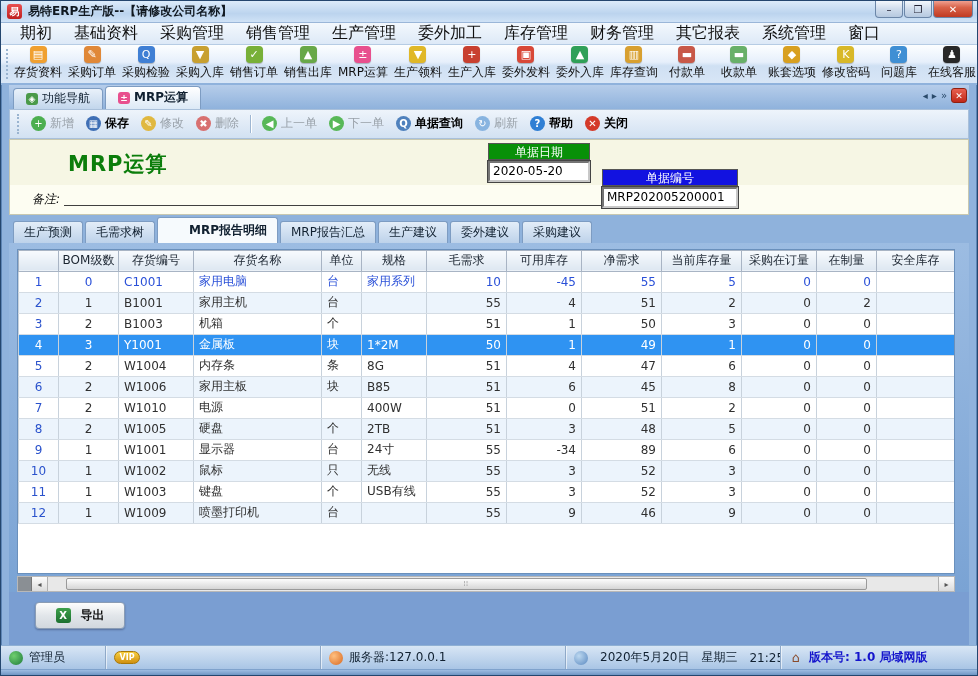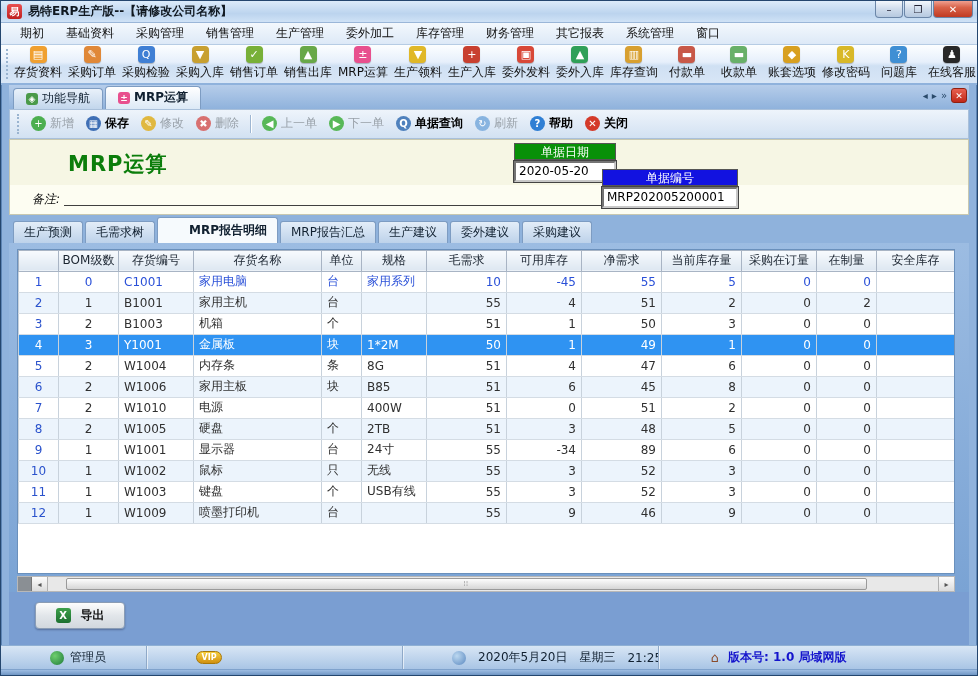--- a/index.html
+++ b/index.html
@@ -16,21 +16,21 @@
   .title-text { font-size:12px; color:#101820; font-weight:bold; }
   .winctl { position:absolute; right:4px; top:0; display:flex; }
   .wbtn { width:28px; height:17px; border:1px solid #6b86a8; border-top:none; border-radius:0 0 4px 4px;
           background:linear-gradient(#f4f8fc,#cfdcec 50%,#b6c9e0); font-size:10px; color:#223;
           display:flex; align-items:center; justify-content:center; margin-left:1px; cursor:pointer; }
   .wbtn.close { width:40px; background:linear-gradient(#f0a090,#d9634a 40%,#c03a22); color:#fff; font-weight:bold; }
 
   
   .menubar { height:22px; background:linear-gradient(#f3f8fd,#dde9f7); display:flex; align-items:center;
              padding-left:8px; border-bottom:1px solid #b6cce4; }
-  .menu-item { font-size:12px; color:#101010; padding:15px 11px; cursor:pointer; }
+  .menu-item { font-size:16px; color:#101010; padding:15px 11px; cursor:pointer; }
 
   
   .toolbar { height:40px; background:linear-gradient(#fcfeff,#e6effb 45%,#cfe0f3 55%,#dcb 140%);
              background:linear-gradient(#fcfeff,#e6effb 45%,#cfe0f3 55%,#d8e6f6);
              display:flex; align-items:center; border-bottom:2px solid #8fb2dc; overflow:hidden; padding-left:2px; }
   .grip { width:5px; height:30px; margin:0 3px; border-left:2px dotted #9ab4d0; }
   .tb-item { display:flex; flex-direction:column; align-items:center; justify-content:center;
              min-width:52px; padding:1px 3px 2px; cursor:pointer; flex:0 0 auto; }
   .tb-ico { width:17px; height:17px; border-radius:4px; color:#fff; font-size:11px; line-height:17px;
             text-align:center; margin-bottom:1px; box-shadow:0 1px 1px rgba(0,0,0,.25); }
@@ -57,21 +57,21 @@
              display:flex; align-items:center; padding-left:4px; }
   .fb-item { display:flex; align-items:center; gap:4px; padding:3px 6px; font-size:12px; color:#98a0a8; cursor:pointer; border-radius:3px; }
   .fb-item.on { color:#000; font-weight:bold; }
   .fb-ico { width:15px; height:15px; border-radius:50%; color:#fff; font-size:10px; line-height:15px; text-align:center; }
   .fb-sep { width:1px; height:18px; background:#9eb6d2; margin:0 5px; box-shadow:1px 0 0 #fff; }
 
   
   .doc-head { height:46px; background:#f6f6e4; border:1px solid #c8c8b0; border-bottom:none; position:relative; }
   .doc-title { position:absolute; left:58px; top:10px; font-size:21px; font-weight:bold; color:#0b7d0b; letter-spacing:1px; }
   .field { position:absolute; top:3px; }
-  .field-date { left:504px; width:102px; }
+  .field-date { left:478px; width:102px; }
   .field-no { left:592px; width:136px; }
   .f-label { height:17px; color:#fff; font-size:12px; text-align:center; line-height:17px; border:1px solid #555; }
   .f-input { width:100%; height:21px; margin-top:1px; background:#fff; border:2px inset #c8c8c8;
              outline:1px solid #444; font-size:12px; padding:1px 3px; font-family:"DejaVu Sans","Liberation Sans",sans-serif; }
   .remark-row { height:30px; background:#fdfdf2; border:1px solid #c8c8b0; border-top:none;
                 display:flex; align-items:center; padding-left:22px; font-size:12px; color:#101010;font-style:italic; }
   .remark-line { width:640px; border-bottom:1px solid #404040; height:14px; margin-left:4px; }
 
   
   .subtabs { height:28px; display:flex; align-items:flex-end; padding-left:4px; background:transparent; }
@@ -109,21 +109,21 @@
                 background:linear-gradient(#fdfdfd,#e2e6ea 50%,#d2d8de); display:flex; align-items:center;
                 justify-content:center; gap:10px; cursor:pointer; box-shadow:0 1px 2px rgba(0,0,30,.3); }
   .xls-ico { width:15px; height:15px; background:linear-gradient(#3da04a,#1c7030); border-radius:3px; color:#fff;
              font-size:10px; font-weight:bold; text-align:center; line-height:15px; }
   .export-label { font-size:12px; font-weight:bold; color:#101010; }
 
   
   .statusbar { height:24px; background:linear-gradient(#d8e6f5,#a9c5e5); border-top:1px solid #8fb0d4;
                display:flex; align-items:stretch; font-size:12px; color:#102030; }
   .sb-sec { display:flex; align-items:center; gap:6px; padding:0 8px; border-right:1px solid #8fa9c8;
-            box-shadow:1px 0 0 rgba(255,255,255,.6); white-space:nowrap; overflow:hidden;margin-left:41px; }
+            box-shadow:1px 0 0 rgba(255,255,255,.6); white-space:nowrap; overflow:hidden; }
   .sb-ico { width:14px; height:14px; border-radius:50%; flex:0 0 auto; }
   .ico-user { background:radial-gradient(circle at 35% 35%, #6fcf6f, #1e7a3a); }
   .ico-server { background:radial-gradient(circle at 35% 35%, #ffc080, #d86820); }
   .ico-globe { background:radial-gradient(circle at 35% 35%, #bcd8f0, #5a88c0); }
   .ico-home { width:14px; height:14px; color:#8a4a2a; font-size:13px; line-height:14px; text-align:center; }
   .vip { min-width:26px; height:13px; background:linear-gradient(#f8d040,#d09010); border:1px solid #a87808;
          border-radius:7px; color:#fff; font-size:8px; font-weight:bold; display:flex; align-items:center; justify-content:center; }
   .sb-version { color:#1414cc; font-weight:bold; }
   .win-bottom { height:6px; background:linear-gradient(#9dbce2,#6f96c4); border-top:1px solid #7fa2cc; }
 </style>
@@ -622,20 +622,24 @@
   </div>
 
   <div class="statusbar">
     <div class="sb-sec" style="width:105px;">
       <span class="sb-ico ico-user"></span>
       <span>管理员</span>
     </div>
     <div class="sb-sec" style="width:215px;">
       <span class="vip">VIP</span>
     </div>
+    <div class="sb-sec" style="width:245px;">
+      <span class="sb-ico ico-server"></span>
+      <span>服务器:127.0.0.1</span>
+    </div>
     <div class="sb-sec" style="width:215px;gap:12px;">
       <span class="sb-ico ico-globe"></span>
       <span>2020年5月20日</span>
       <span>星期三</span>
       <span>21:25:35</span>
     </div>
     <div class="sb-sec" style="flex:1;border-right:none;">
       <span class="ico-home">⌂</span>
       <span class="sb-version">版本号: 1.0 局域网版</span>
     </div>

